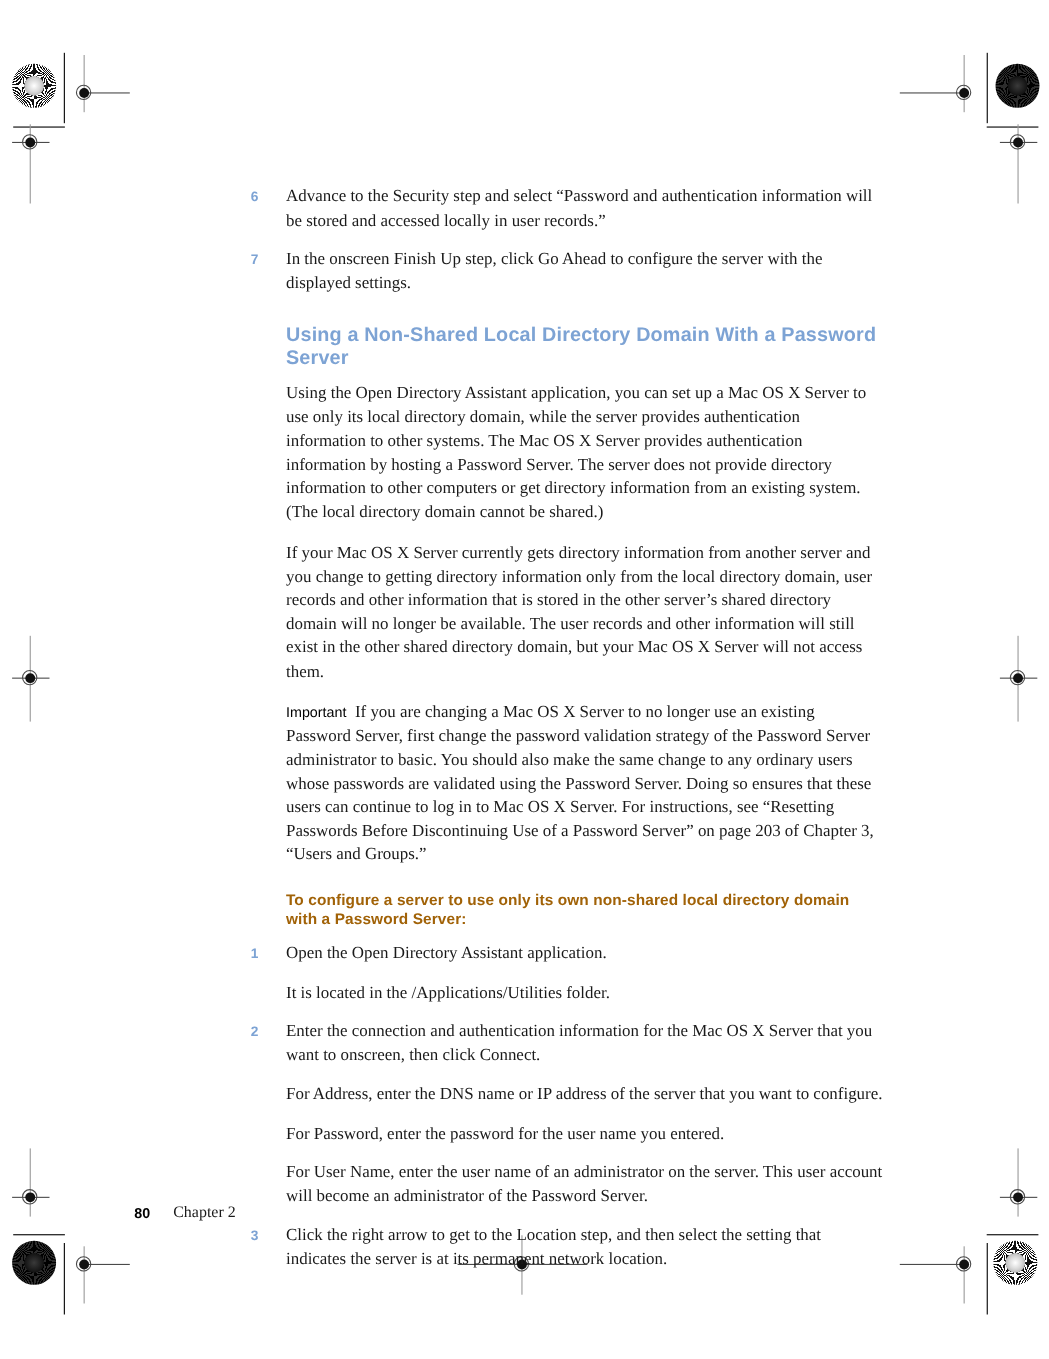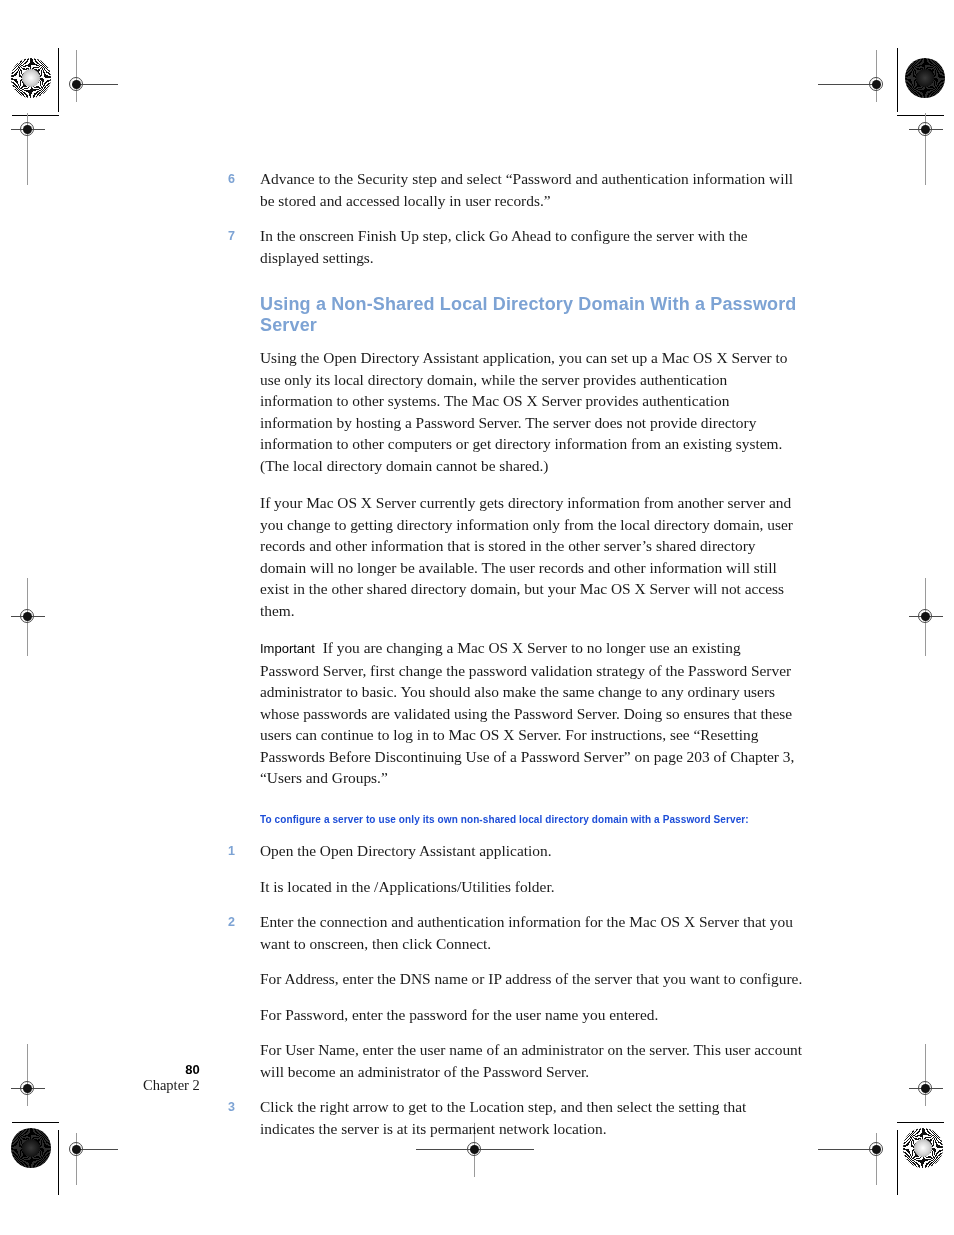--- a/index.html
+++ b/index.html
@@ -146,42 +146,41 @@
   .important-label {
     font-family: "Liberation Sans", sans-serif;
     font-weight: normal;
     font-size: 13px;
     color: #000000;
   }
 
   .task-heading {
     font-family: "Liberation Sans", sans-serif;
     font-weight: bold;
-    font-size: 10px;
+    font-size: 14px;
     line-height: 17px;
-    color: #1d4ed8;
+    color: #a16207;
     letter-spacing: 0.1px;
     margin: 22px 0 12px 32px;
   }
 
   .sub-para {
     font-family: "Liberation Serif", serif;
     font-size: 15.4px;
     line-height: 21.5px;
     color: #1a1a1a;
     margin: 0 0 14px 32px;
   }
 
   .footer {
     position: absolute;
     left: 122px;
-    top: 1062px;
+    top: 1094px;
     display: flex;
-    align-items: flex-end;
-    flex-direction: column;
+    align-items: center;
   }
   .footer-page {
     font-family: "Liberation Sans", sans-serif;
     font-weight: bold;
     font-size: 13px;
     color: #000000;
   }
   .footer-chapter {
     font-family: "Liberation Serif", serif;
     font-size: 14.5px;

